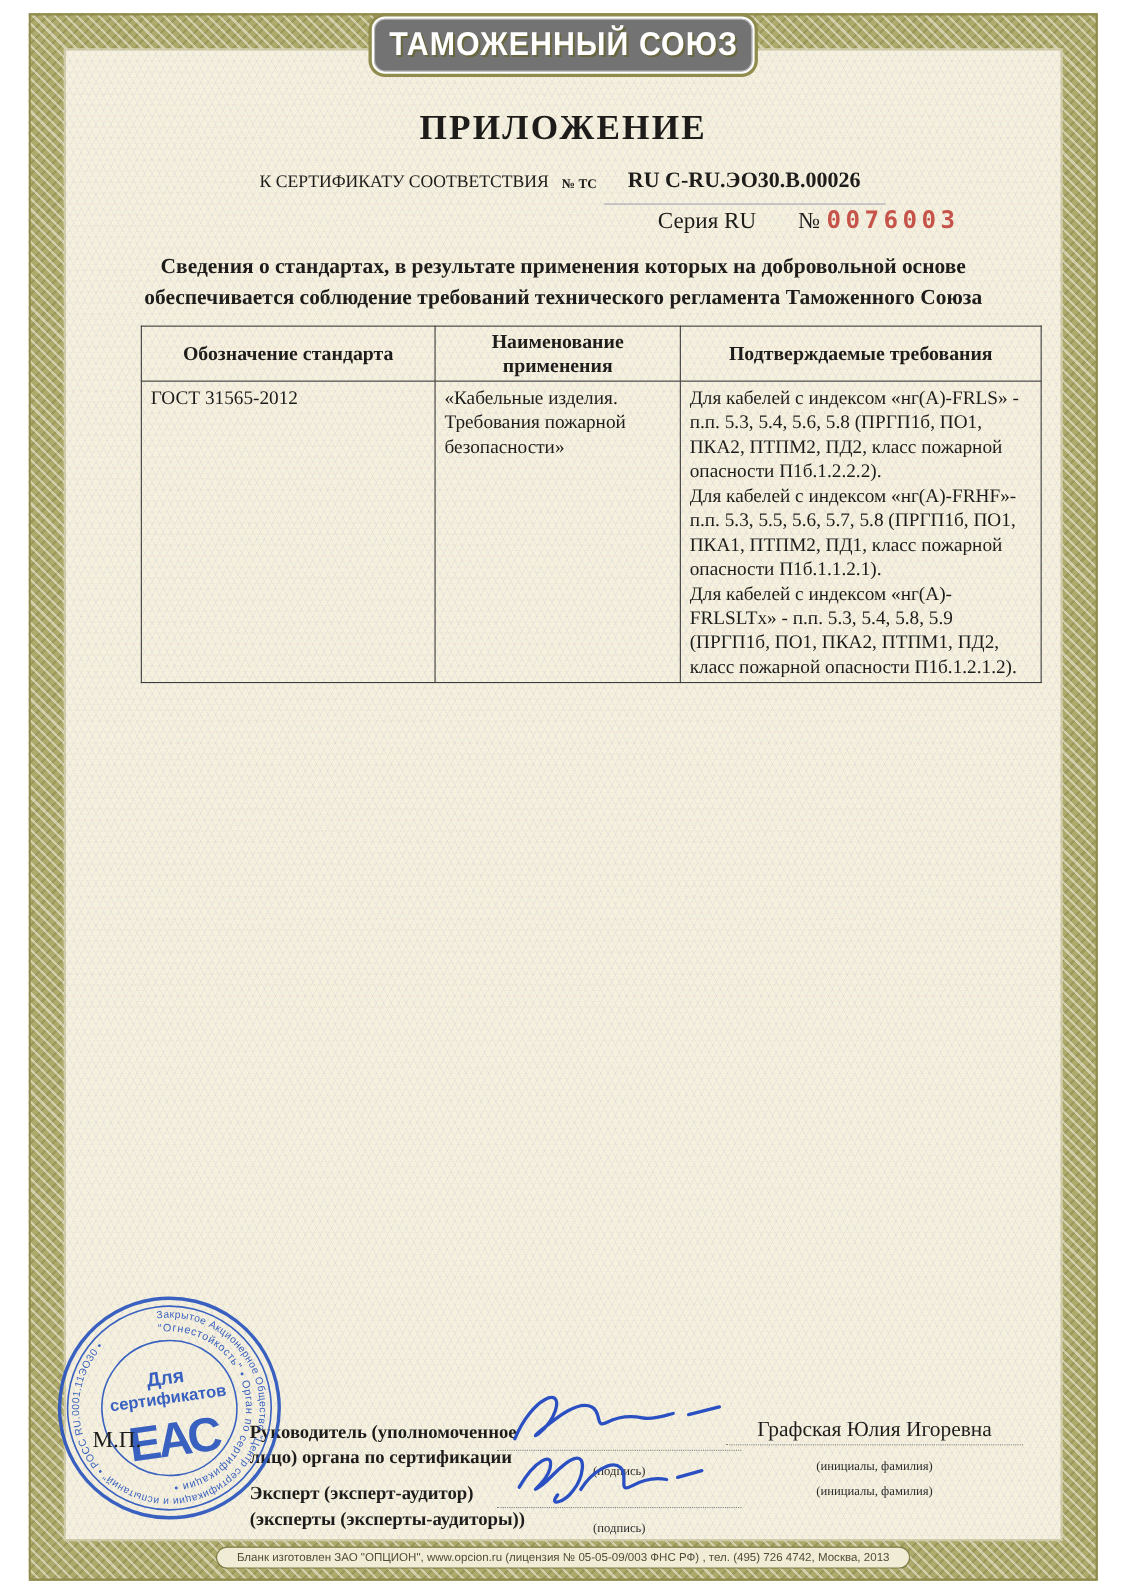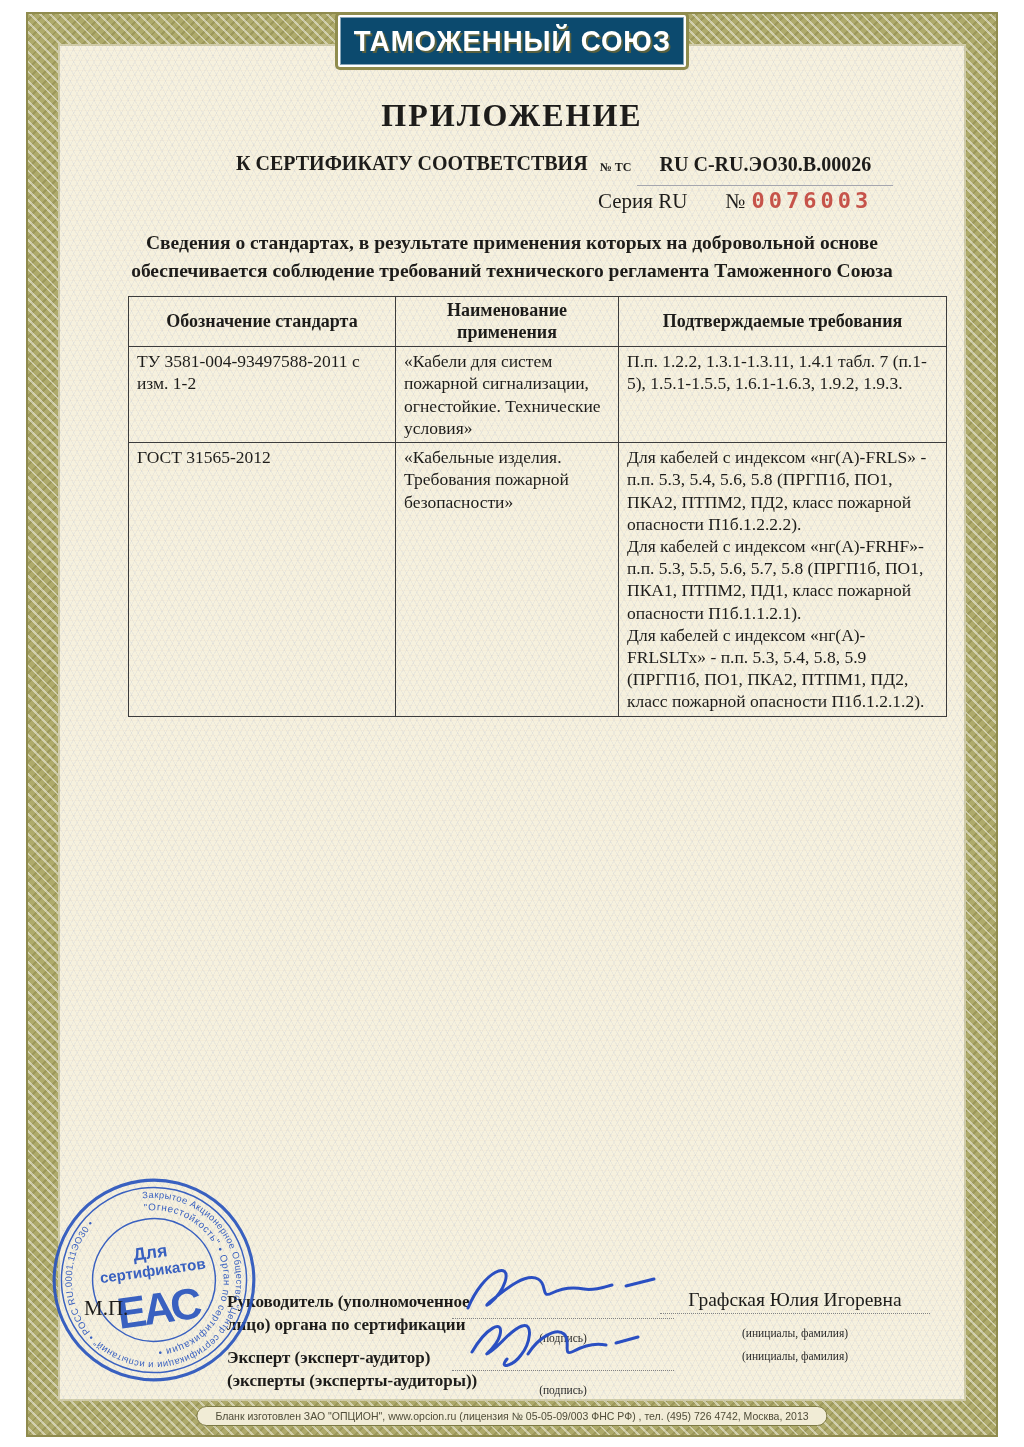--- a/index.html
+++ b/index.html
@@ -21,38 +21,38 @@
     position:absolute;left:58px;right:58px;top:44px;bottom:46px;
     background:
       repeating-linear-gradient(62deg, rgba(118,140,198,.085) 0 1px, rgba(118,140,198,0) 1px 6px),
       repeating-linear-gradient(-62deg, rgba(118,140,198,.085) 0 1px, rgba(118,140,198,0) 1px 6px),
       repeating-linear-gradient(0deg, rgba(223,165,130,.06) 0 1px, rgba(223,165,130,0) 1px 5px),
       linear-gradient(#f6f1de,#f6f1de);
     box-shadow: inset 0 0 0 2px rgba(143,139,78,.35);
   }
   .banner{
     position:absolute;top:15px;left:50%;transform:translateX(-50%);
-    width:344px;height:48px;z-index:6;background:#0c4a6e;
-    border:2px solid #ffffff;border-radius:2px;
+    width:344px;height:48px;z-index:6;background:#737373;
+    border:2px solid #ffffff;border-radius:12px;
     box-shadow:0 0 0 3px #8f8c4e, inset 0 0 0 1px rgba(255,255,255,.5);
     display:flex;align-items:center;justify-content:center;text-align:center;
   }
   .banner span{
     font-family:"Liberation Sans", sans-serif;font-weight:bold;font-size:30px;
     color:#ffffff;letter-spacing:1px;text-shadow:2px 2px 0 rgba(104,101,54,.85);
     transform:scaleX(.92);white-space:nowrap;
   }
   .doc-title{
     position:absolute;top:97px;left:0;width:100%;text-align:center;
     font-size:32px;font-weight:bold;letter-spacing:2px;
   }
   .cert-row{
     position:absolute;left:236px;top:146px;display:flex;align-items:flex-end;z-index:3;
   }
-  .cert-label{font-size:20px;font-weight:bold;white-space:nowrap;padding-bottom:4px;}
+  .cert-label{font-size:16px;font-weight:normal;white-space:nowrap;padding-bottom:4px;}
   .cert-sign{font-size:12px;font-weight:bold;margin-left:12px;padding-bottom:4px;white-space:nowrap;}
   .cert-num{
     width:248px;text-align:center;font-size:20px;font-weight:bold;white-space:nowrap;
     border-bottom:1.5px solid #a6a6ae;padding:0 4px 9px;transform:translateY(7px);margin-left:6px;
   }
   .series-row{position:absolute;left:598px;top:188px;display:flex;align-items:baseline;}
   .series-label{font-size:21px;}
   .series-sign{font-size:21px;margin-left:38px;}
   .series-num{
     font-family:"DejaVu Sans Mono", monospace;font-weight:bold;font-size:22px;
@@ -132,27 +132,20 @@
     </colgroup>
   <thead>
     <tr>
       <th>Обозначение стандарта</th>
       <th>Наименование применения</th>
       <th>Подтверждаемые требования</th>
     </tr>
   </thead>
   <tbody>
     <tr>
-      <td class="r1">ТУ 3581-004-93497588-2011 с изм. 1-2</td>
-      <td class="r1">«Кабели для систем пожарной сигнализации, огнестойкие. Технические условия»</td>
-      <td class="r1">
-        <p>П.п. 1.2.2, 1.3.1-1.3.11, 1.4.1 табл. 7 (п.1-5), 1.5.1-1.5.5, 1.6.1-1.6.3, 1.9.2, 1.9.3.</p>
-      </td>
-    </tr>
-    <tr>
       <td>ГОСТ 31565-2012</td>
       <td>«Кабельные изделия. Требования пожарной безопасности»</td>
       <td>
         <p>Для кабелей с индексом «нг(А)-FRLS» - п.п. 5.3, 5.4, 5.6, 5.8 (ПРГП1б, ПО1, ПКА2, ПТПМ2, ПД2, класс пожарной опасности П1б.1.2.2.2).</p>
         <p>Для кабелей с индексом «нг(А)-FRHF»- п.п. 5.3, 5.5, 5.6, 5.7, 5.8 (ПРГП1б, ПО1, ПКА1, ПТПМ2, ПД1, класс пожарной опасности П1б.1.1.2.1).</p>
         <p>Для кабелей с индексом «нг(А)-FRLSLTx» - п.п. 5.3, 5.4, 5.8, 5.9 (ПРГП1б, ПО1, ПКА2, ПТПМ1, ПД2, класс пожарной опасности П1б.1.2.1.2).</p>
       </td>
     </tr>
   </tbody>
 </table>

